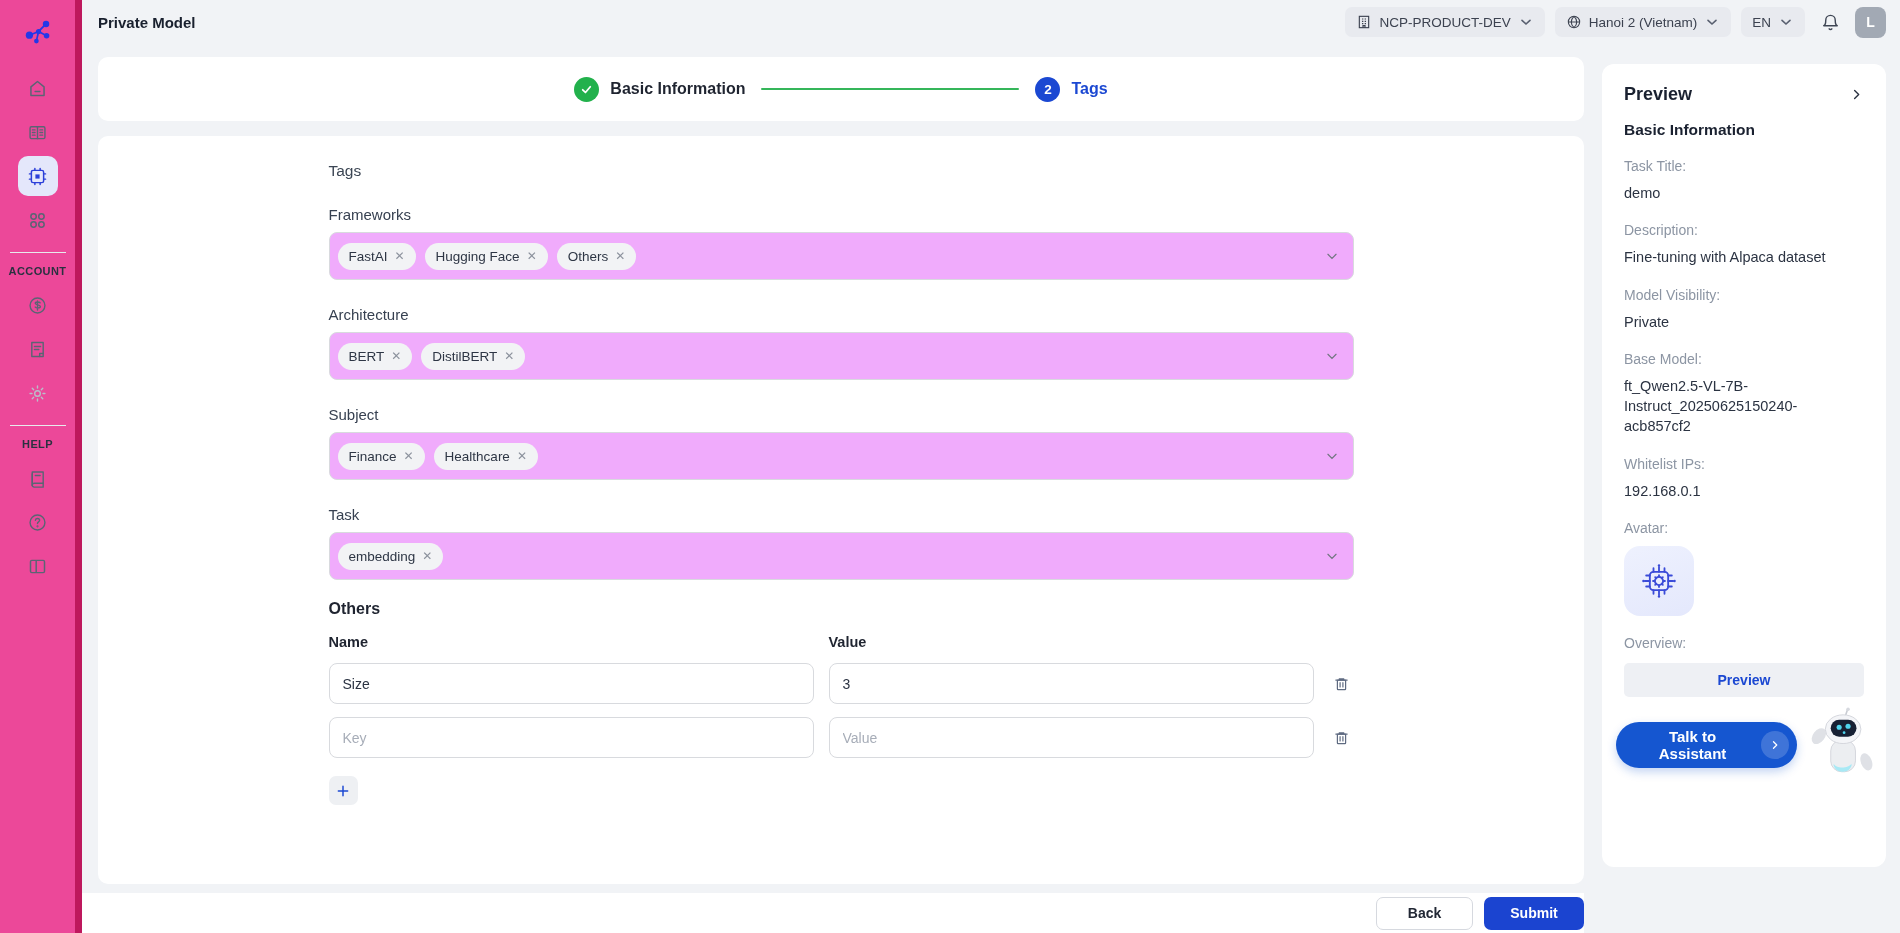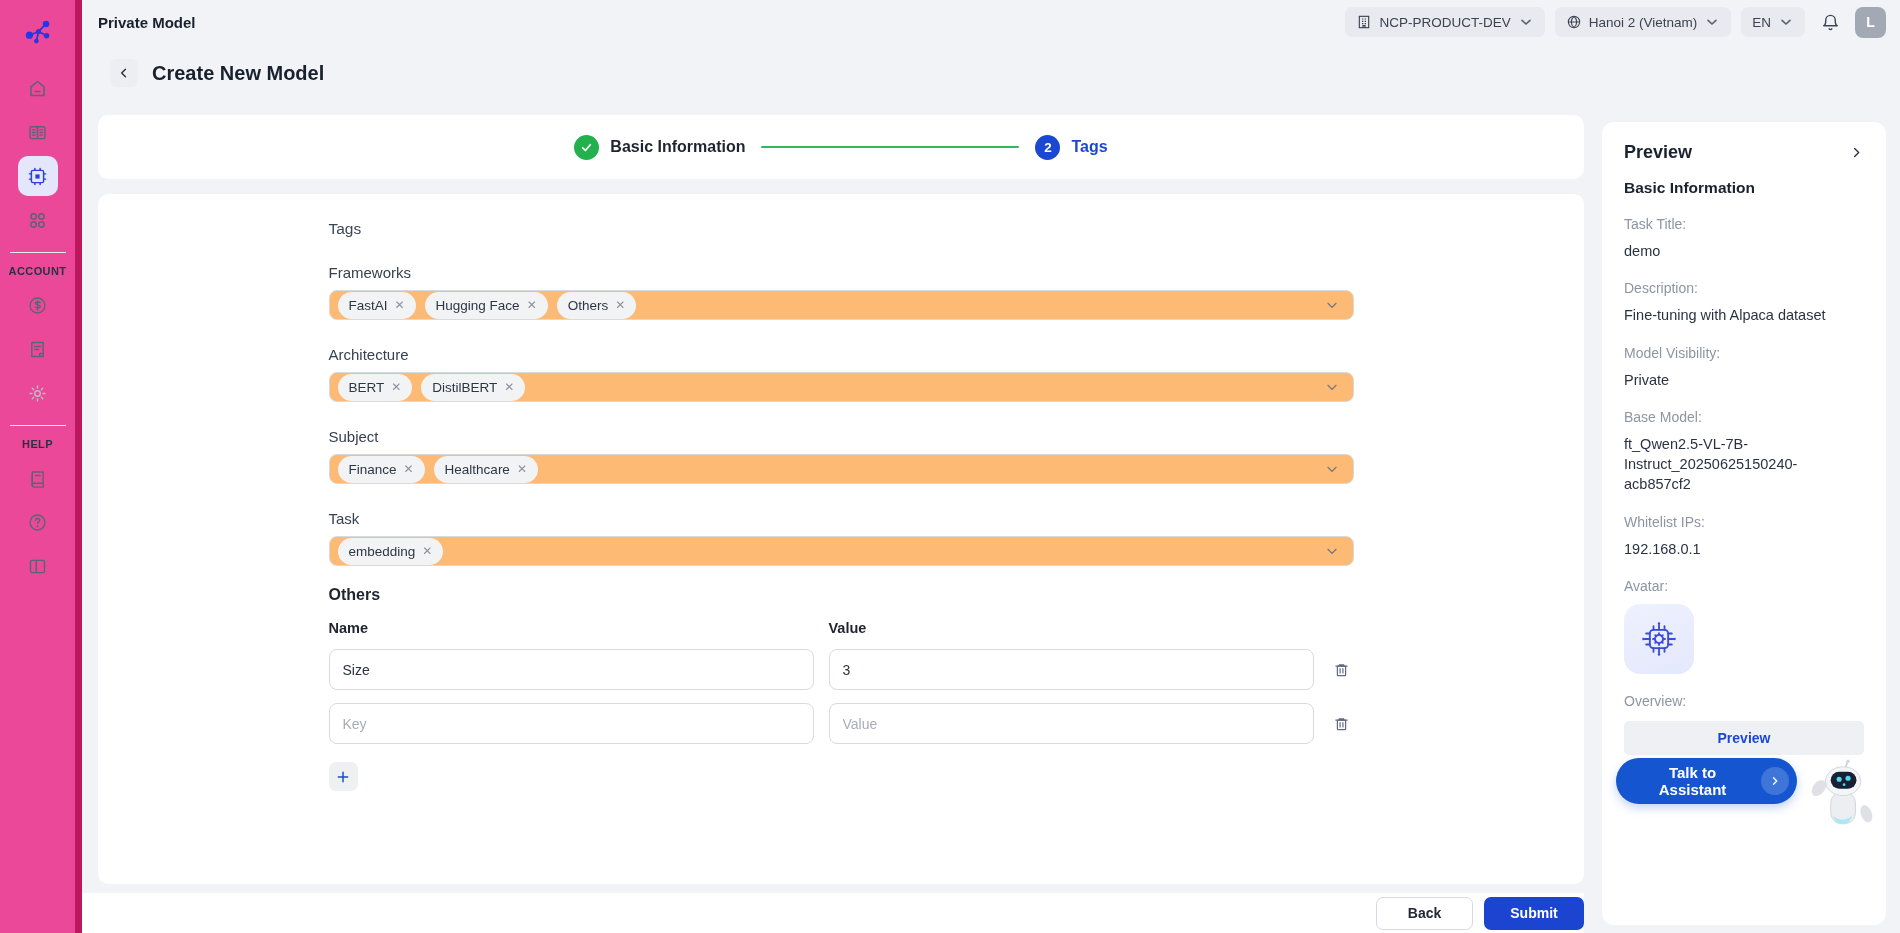--- a/index.html
+++ b/index.html
@@ -43,21 +43,21 @@
   .step-circle.done { background:#22b14c; color:#fff; }
   .step-circle.current { background:#1b48d2; color:#fff; font-size:13.5px; font-weight:bold; }
   .step-label-done { font-size:16px; font-weight:bold; color:#1f2430; }
   .step-label-current { font-size:16px; font-weight:bold; color:#1b48d2; }
   .step-line { width:258px; height:2px; background:#35b65a; border-radius:1px; }
 
   .form-card { flex:1; background:#fff; border-radius:10px; margin-top:15px; overflow:hidden; }
   .form-inner { width:1025px; margin:0 auto; padding-top:26px; }
   .form-title { font-size:15.5px; color:#3c4654; }
   .field-label { font-size:15px; color:#374151; margin-top:26px; }
-  .select { margin-top:9px; height:30px; border:1px solid #d8dade; border-radius:8px; display:flex; align-items:center; padding:0 14px 0 8px; cursor:pointer; background:#fdba74; }
+  .select { margin-top:9px; height:48px; border:1px solid #d8dade; border-radius:8px; display:flex; align-items:center; padding:0 14px 0 8px; cursor:pointer; background:#f0abfc; }
   .chips { display:flex; align-items:center; gap:9px; flex:1; }
   .chip { height:27px; background:#f2f3f5; border-radius:999px; display:flex; align-items:center; gap:7px; padding:0 11px; font-size:13.5px; color:#2e3645; }
   .chip-x { color:#8b919c; font-size:12px; cursor:pointer; line-height:1; }
   .sel-chev { color:#717680; width:14px; height:14px; flex-shrink:0; }
 
   .others-title { font-size:16px; font-weight:bold; color:#1f2430; margin-top:20px; }
   .kv-headers { display:flex; margin-top:16px; }
   .kv-h { font-size:14.5px; font-weight:bold; color:#1f2430; width:485px; }
   .kv-h + .kv-h { margin-left:15px; }
   .kv-row { display:flex; align-items:center; margin-top:13px; }
@@ -75,21 +75,21 @@
   .right-col { width:284px; flex-shrink:0; position:relative; }
   .panel { position:absolute; top:12px; left:0; width:284px; height:803px; background:#fff; border-radius:12px; padding:20px 22px 0; }
   .panel-head { display:flex; align-items:center; justify-content:space-between; cursor:pointer; }
   .panel-title { font-size:18px; font-weight:bold; color:#1a2130; }
   .panel-chev { color:#2a3140; }
   .panel-section { font-size:15.5px; font-weight:bold; color:#1a2130; margin-top:16px; }
   .p-label { font-size:14px; color:#8c95a3; margin-top:19px; }
   .p-value { font-size:14.5px; color:#2b3342; margin-top:9px; line-height:1.4; overflow-wrap:anywhere; }
   .p-avatar { margin-top:10px; width:70px; height:70px; border-radius:16px; background:linear-gradient(160deg,#eef1fe,#e4e8fc); display:flex; align-items:center; justify-content:center; }
   .preview-btn { margin-top:12px; width:100%; height:34px; background:#eef0f4; border:none; border-radius:5px; font-size:14px; font-weight:bold; color:#1b48d2; cursor:pointer; font-family:"Liberation Sans", sans-serif; }
-  .assistant-row { position:absolute; left:14px; right:8px; bottom:89px; display:flex; align-items:flex-start; }
+  .assistant-row { position:absolute; left:14px; right:8px; bottom:83px; display:flex; align-items:center; }
   .assistant-btn { height:46px; border-radius:24px; background:#155ad2; background:#1556d0; border:none; display:flex; align-items:center; gap:10px; padding:0 8px 0 18px; cursor:pointer; box-shadow:0 4px 10px rgba(21,86,208,.25); }
   .assistant-label { color:#fff; font-size:15px; font-weight:bold; font-family:"Liberation Sans", sans-serif; }
   .assistant-circle { width:28px; height:28px; border-radius:50%; background:rgba(255,255,255,.18); display:flex; align-items:center; justify-content:center; color:#fff; }
   .robot { margin-left:8px; margin-bottom:-8px; }
 </style>
 </head>
 <body>
 
 <div class="app">
 
@@ -218,28 +218,20 @@
               <path d="M18 9a6 6 0 1 0-12 0c0 6-2.5 7-2.5 7h17S18 15 18 9"></path>
               <path d="M10.3 20a2 2 0 0 0 3.4 0"></path>
             </svg>
         </div>
         <div class="avatar">
             <span>L</span>
           </div>
       </div>
     </div>
 
-    <div class="page-header">
-      <div class="back-btn">
-        <svg width="14" height="14" viewBox="0 0 24 24" fill="none" stroke="currentColor" stroke-width="2.4" stroke-linecap="round" stroke-linejoin="round">
-            <path d="M14.5 5.5 8 12l6.5 6.5"></path>
-          </svg>
-      </div>
-      <span class="page-title">Create New Model</span>
-    </div>
 
     <div class="content">
 
       <div class="left-col">
 
         <div class="stepper-card">
           <div class="stepper">
             <div class="step">
               <span class="step-circle done">
                 <svg width="13" height="13" viewBox="0 0 24 24" fill="none" stroke="#fff" stroke-width="3.2" stroke-linecap="round" stroke-linejoin="round">

